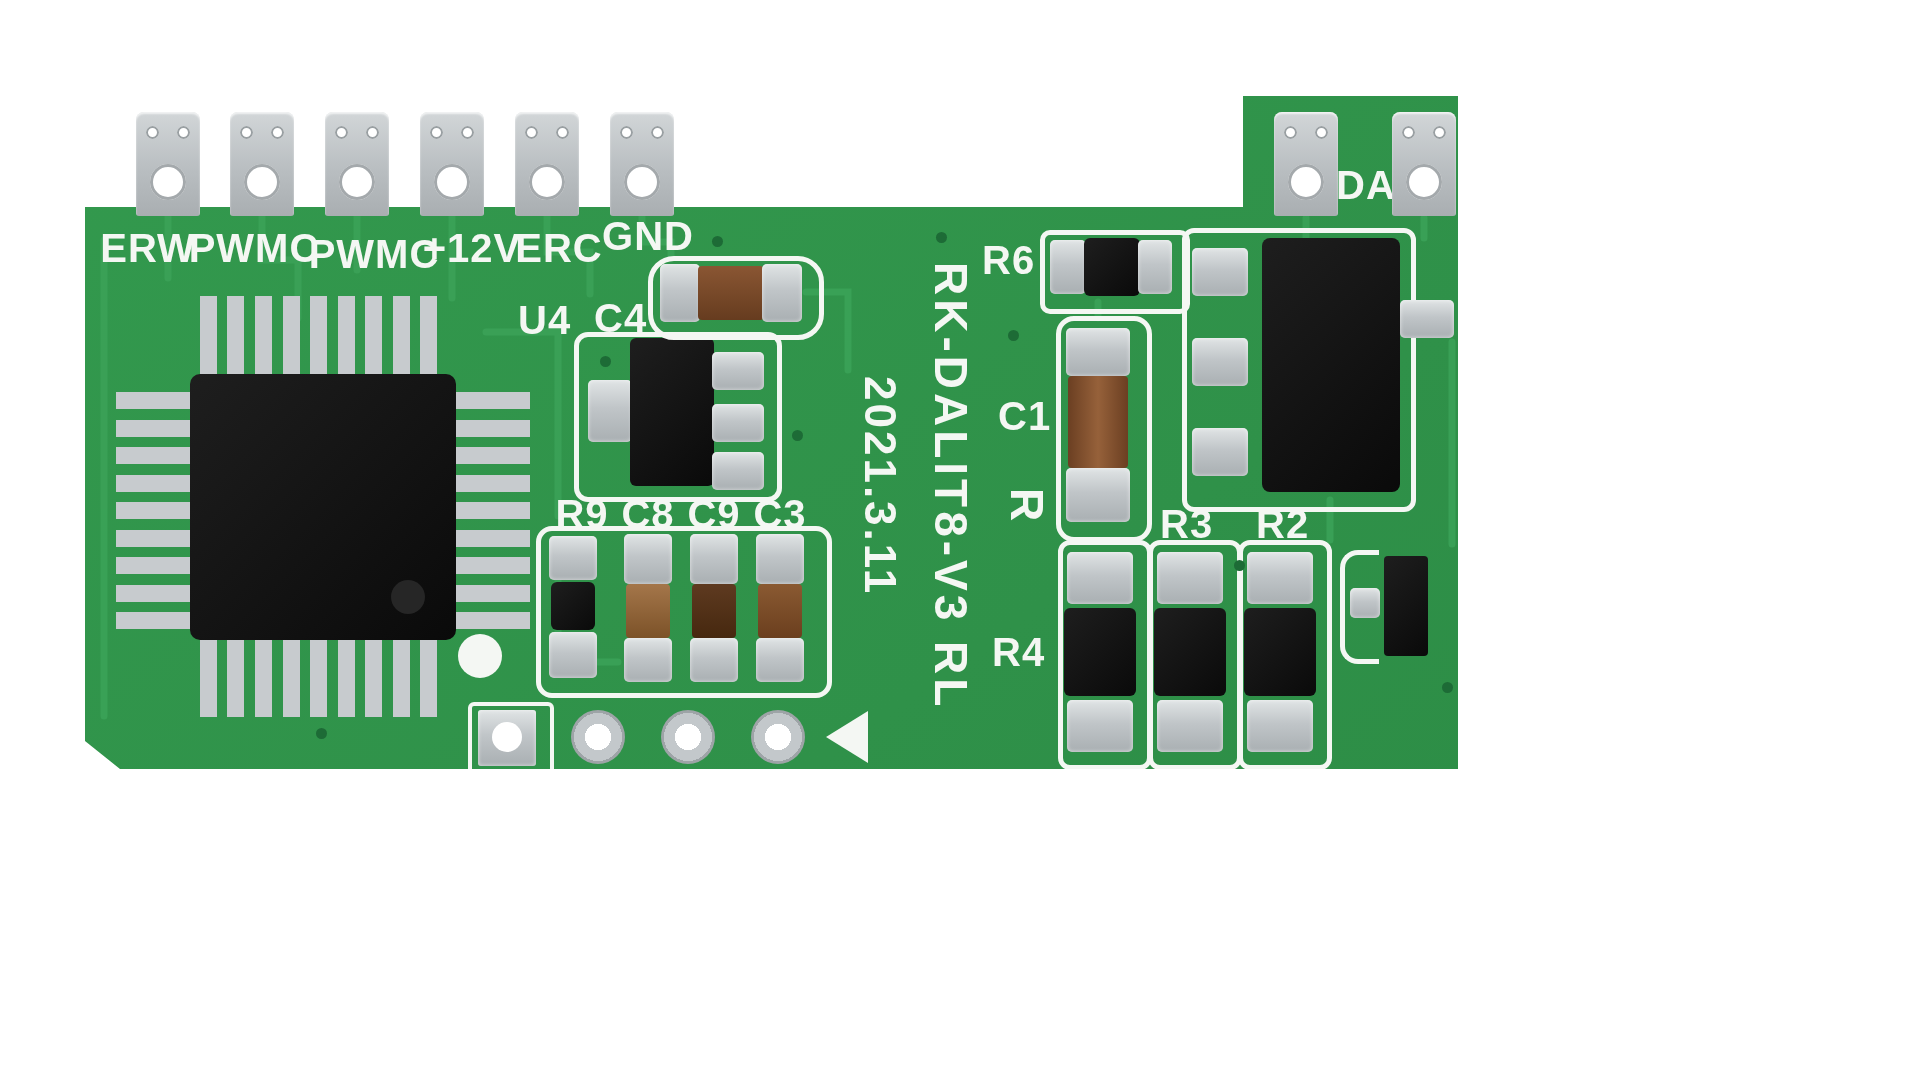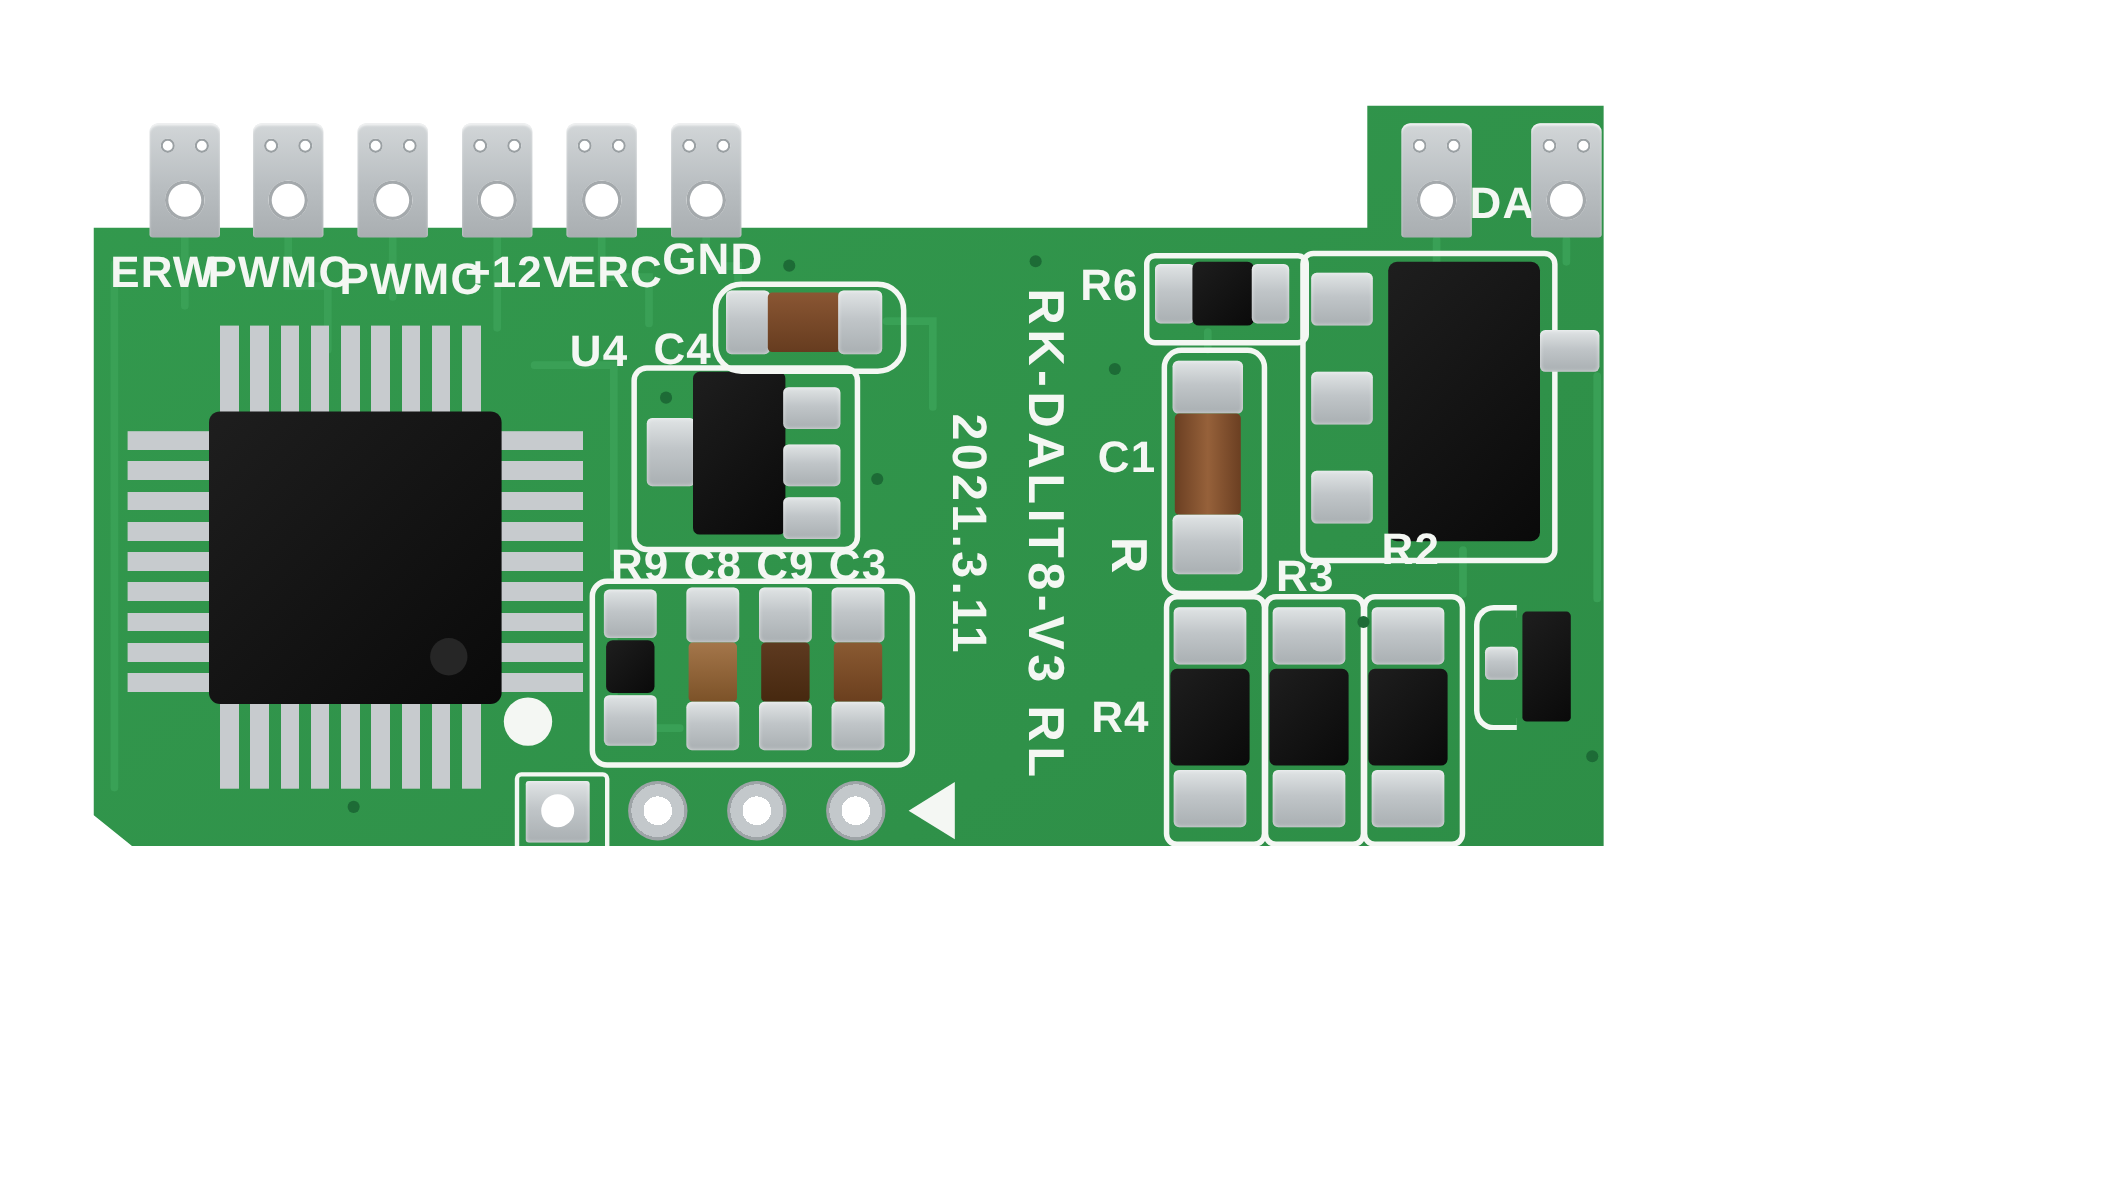--- a/index.html
+++ b/index.html
@@ -124,21 +124,21 @@
     <div class="pad" style="left:1400px;top:300px;width:54px;height:38px"></div>
 
     <span class="lbl" style="left:998px;top:394px">C1</span>
     <div class="outline" style="left:1056px;top:316px;width:86px;height:216px;border-radius:18px"></div>
     <div class="pad" style="left:1066px;top:328px;width:64px;height:48px"></div>
     <div class="capbody" style="left:1068px;top:376px;width:60px;height:92px;background:linear-gradient(90deg,#6b3f22,#96613a 50%,#6b3f22)"></div>
     <div class="pad" style="left:1066px;top:468px;width:64px;height:54px"></div>
     <div class="vtext" style="left:1054px;top:488px;font-size:46px">R</div>
 
     <span class="lbl" style="left:1160px;top:502px">R3</span>
-    <span class="lbl" style="left:1256px;top:478px">R2</span>
+    <span class="lbl" style="left:1256px;top:502px">R2</span>
     <span class="lbl" style="left:992px;top:630px">R4</span>
 
     <div class="outline" style="left:1058px;top:540px;width:84px;height:220px;border-radius:12px"></div>
     <div class="pad" style="left:1067px;top:552px;width:66px;height:52px"></div>
     <div class="blk" style="left:1064px;top:608px;width:72px;height:88px"></div>
     <div class="pad" style="left:1067px;top:700px;width:66px;height:52px"></div>
 
     <div class="outline" style="left:1148px;top:540px;width:84px;height:220px;border-radius:12px"></div>
     <div class="pad" style="left:1157px;top:552px;width:66px;height:52px"></div>
     <div class="blk" style="left:1154px;top:608px;width:72px;height:88px"></div>

